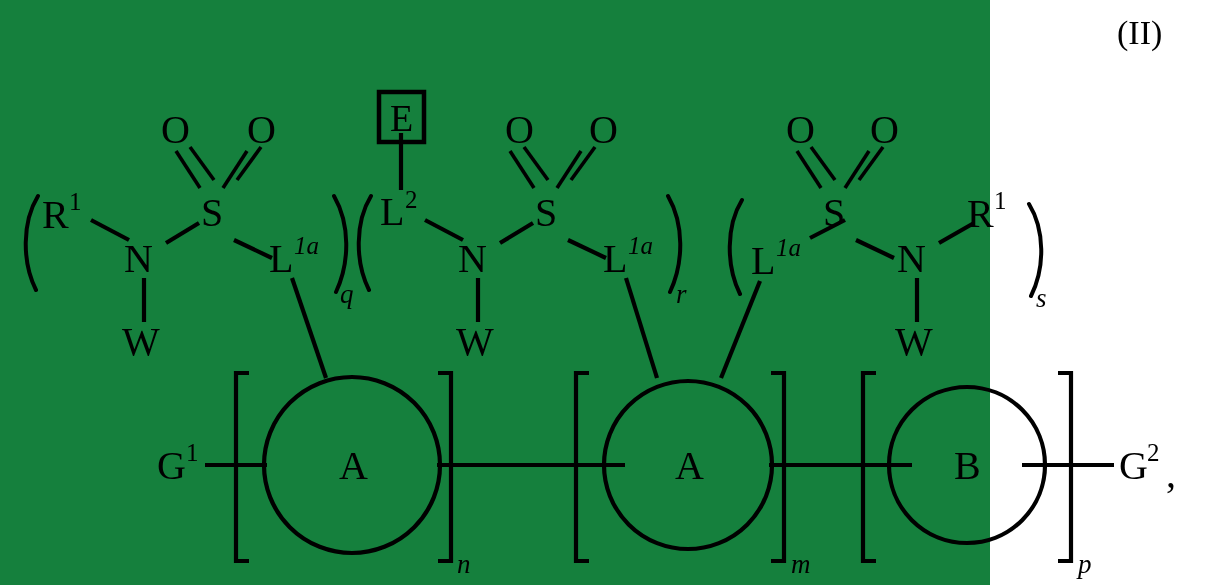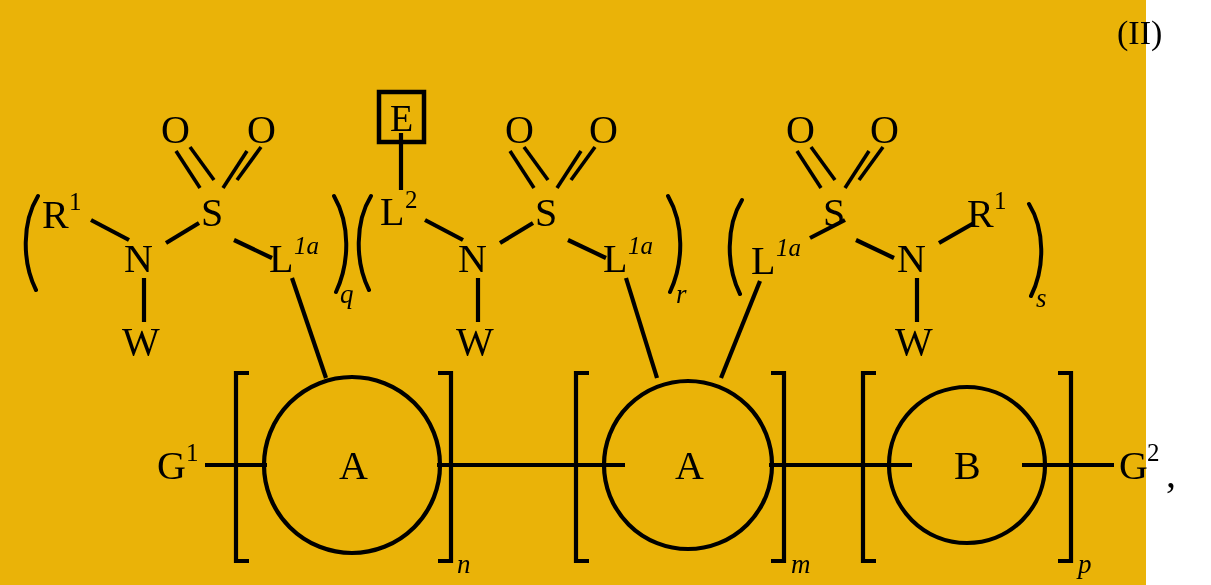--- a/index.html
+++ b/index.html
@@ -8,23 +8,23 @@
     background: #ffffff;
   }
   body {
     width: 1211px;
     height: 585px;
     font-family: "Liberation Serif", serif;
     overflow: hidden;
   }
   #structure-root {
     position: relative;
-    width: 1146px;
+    width: 990px;
     height: 585px;
-    background: #eab308;
+    background: #15803d;
   }
   svg.chem {
     position: absolute;
     top: 0;
     left: 0;
     width: 1211px;
     height: 585px;
   }
   text {
     font-family: "Liberation Serif", serif;

